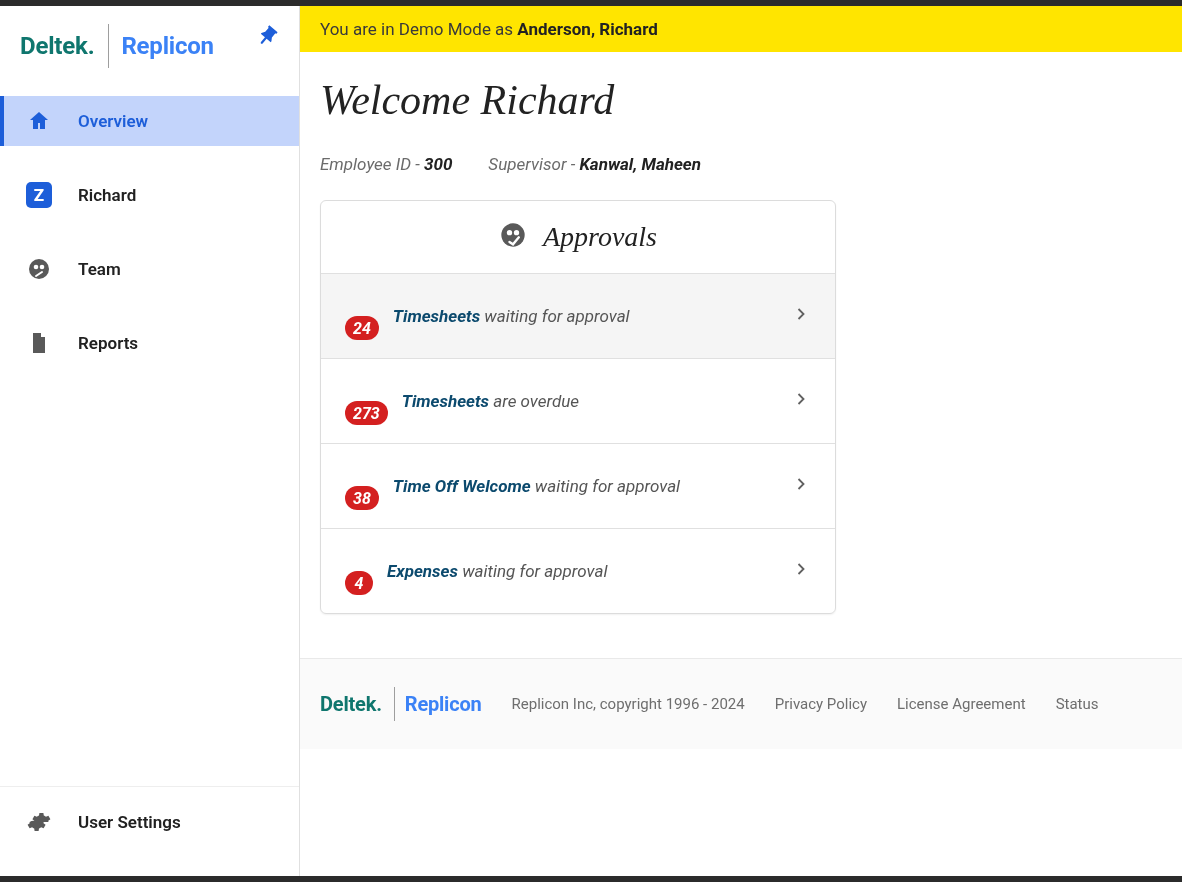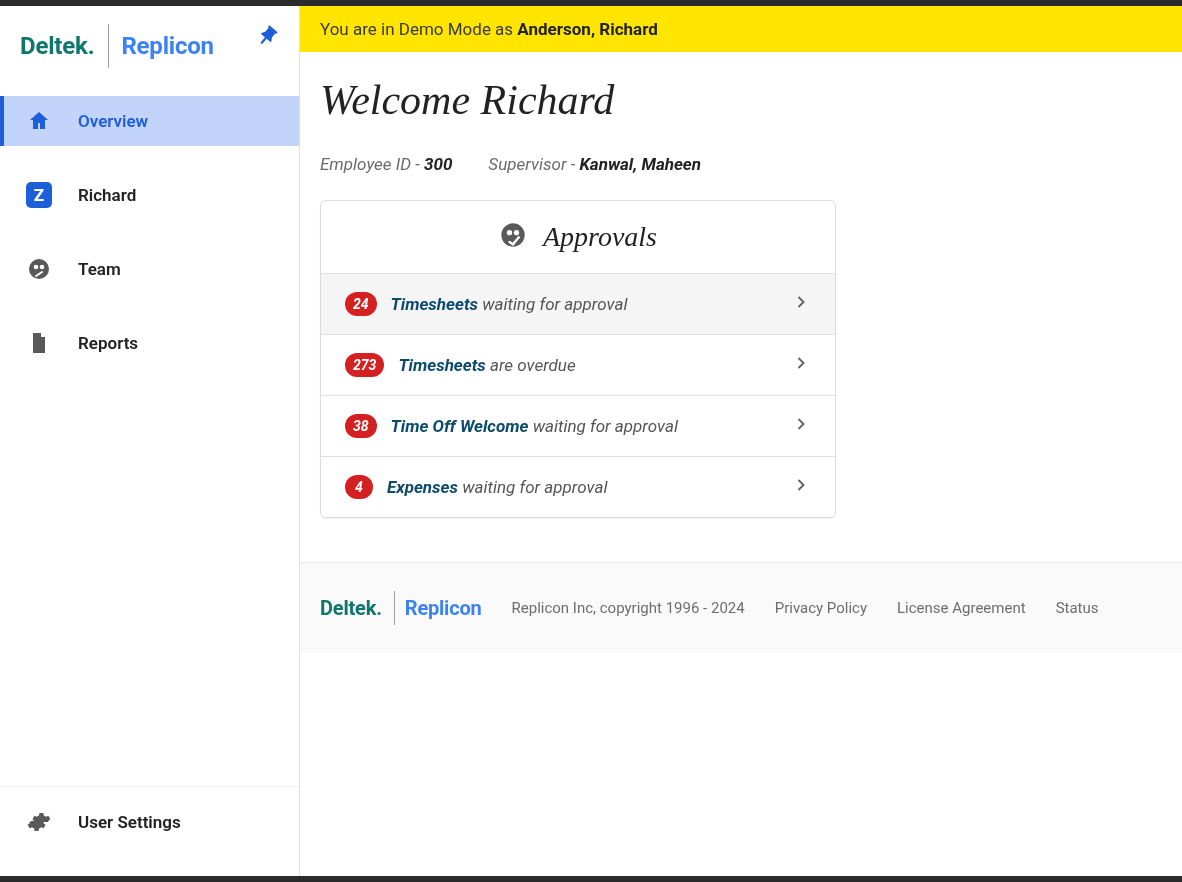--- a/index.html
+++ b/index.html
@@ -177,28 +177,29 @@
     cursor: pointer;
     font-size: 17px;
     color: #555;
   }
   .card-item:last-child { border-bottom: none; }
   .card-item.hover { background: #f5f5f5; }
   .badge {
     background: #d42020;
     color: #fff;
     font-weight: 700;
-    font-size: 14px;
+    font-size: 16px;
     border-radius: 999px;
     min-width: 28px;
     height: 24px;
     padding: 0 8px;
     display: inline-flex;
     align-items: center;
     justify-content: center;
+    margin-top: 24px;
   }
   .card-item .bold { font-weight: 700; color: #0c4a6e; }
   .card-item .chev {
     margin-left: auto;
     color: #616161;
   }
   .card-item .chev svg { width: 20px; height: 20px; fill: currentColor; }
   .team-circle {
     width: 28px;
     height: 28px;

